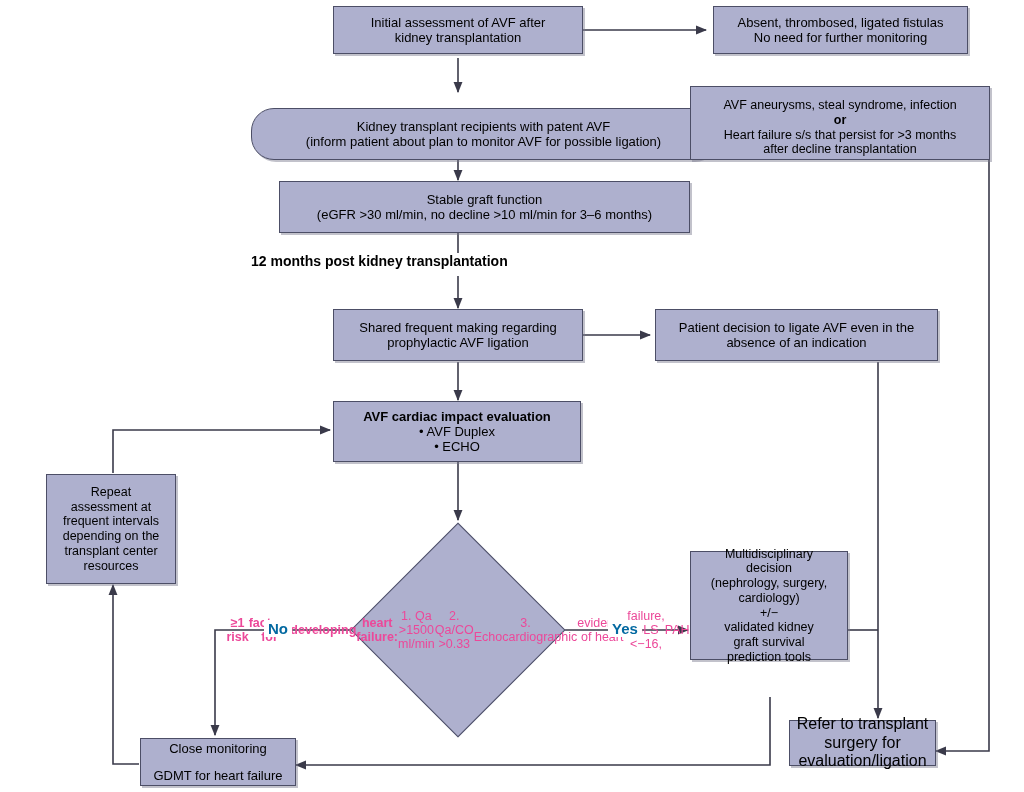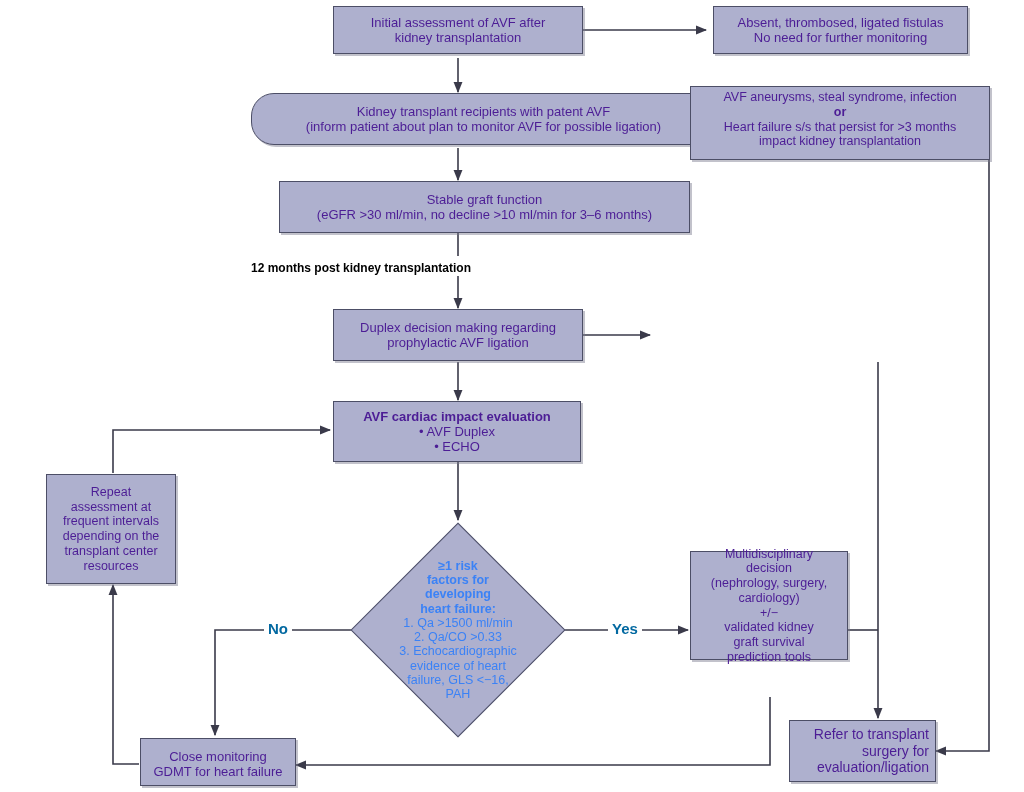--- a/index.html
+++ b/index.html
@@ -4,48 +4,48 @@
 <title>AVF Management Flowchart</title>
 <style>
   html,body{margin:0;padding:0;background:#ffffff;}
   body{font-family:"Liberation Sans",sans-serif;}
   #canvas{position:relative;width:1024px;height:792px;background:#ffffff;overflow:hidden;}
   .node{
     position:absolute;
     box-sizing:border-box;
     background:#aeb0ce;
     border:1px solid #4c4e66;
-    color:#4c1d95;
+    color:#000000;
     display:flex;
     flex-direction:column;
     align-items:center;
     justify-content:center;
     text-align:center;
     line-height:1.18;
     box-shadow:2px 2px 0 rgba(120,120,140,.45);
-    padding:10px 6px;
+    padding:2px 6px;
   }
   .node .ln{display:block;white-space:nowrap;}
   .bold{font-weight:bold;}
   .diamond{
     position:absolute;
     background:#aeb0ce;
     border:1px solid #4c4e66;
     transform:rotate(45deg);
     box-sizing:border-box;
   }
   .diamond-text{
     position:absolute;
     display:flex;
-    flex-direction:column;
+    flex-direction:row;
     align-items:center;
     justify-content:center;
     text-align:center;
     line-height:1.14;
-    color:#3b82f6;
+    color:#ec4899;
     pointer-events:none;
   }
   .label{
     position:absolute;
     font-weight:bold;
     color:#0369a1;
     background:#ffffff;
     padding:0 4px;
     white-space:nowrap;
   }
@@ -110,44 +110,48 @@
   <div class="node" style="left:333px;top:6px;width:250px;height:48px;font-size:13px;">
     <span class="ln">Initial assessment of AVF after</span>
     <span class="ln">kidney transplantation</span>
   </div>
 
   <div class="node" style="left:713px;top:6px;width:255px;height:48px;font-size:13px;">
     <span class="ln">Absent, thrombosed, ligated fistulas</span>
     <span class="ln">No need for further monitoring</span>
   </div>
 
-  <div class="node" style="left:251px;top:93px;width:465px;height:52px;font-size:13px;border-radius:23px;">
+  <div class="node" style="left:251px;top:108px;width:465px;height:52px;font-size:13px;border-radius:23px;">
     <span class="ln">Kidney transplant recipients with patent AVF</span>
     <span class="ln">(inform patient about plan to monitor AVF for possible ligation)</span>
   </div>
 
   <div class="node" style="left:690px;top:86px;width:300px;height:74px;font-size:12.5px;justify-content:flex-end;">
     <span class="ln">AVF aneurysms, steal syndrome, infection</span>
     <span class="ln bold">or</span>
     <span class="ln">Heart failure s/s that persist for &gt;3 months</span>
-    <span class="ln">impact kidney transplantation</span>
+    <span class="ln">after decline transplantation</span>
   </div>
 
   <div class="node" style="left:251px;top:181px;width:411px;height:52px;font-size:13px;margin-left:28px;">
     <span class="ln">Stable graft function</span>
     <span class="ln">(eGFR &gt;30 ml/min, no decline &gt;10 ml/min for 3–6 months)</span>
   </div>
 
-  <div class="plain-label" style="left:246px;top:261px;font-size:12px;">12 months post kidney transplantation</div>
+  <div class="plain-label" style="left:246px;top:253px;font-size:14px;">12 months post kidney transplantation</div>
 
   <div class="node" style="left:333px;top:309px;width:250px;height:52px;font-size:13px;">
-    <span class="ln">Duplex decision making regarding</span>
+    <span class="ln">Shared frequent making regarding</span>
     <span class="ln">prophylactic AVF ligation</span>
   </div>
 
+  <div class="node" style="left:655px;top:309px;width:283px;height:52px;font-size:13px;">
+    <span class="ln">Patient decision to ligate AVF even in the</span>
+    <span class="ln">absence of an indication</span>
+  </div>
 
   <div class="node" style="left:333px;top:401px;width:248px;height:61px;font-size:13px;">
     <span class="ln bold">AVF cardiac impact evaluation</span>
     <span class="ln">• AVF Duplex</span>
     <span class="ln">• ECHO</span>
   </div>
 
   <div class="node" style="left:46px;top:474px;width:130px;height:110px;font-size:12.5px;">
     <span class="ln">Repeat</span>
     <span class="ln">assessment at</span>
@@ -183,19 +187,19 @@
     <span class="ln">validated kidney</span>
     <span class="ln">graft survival</span>
     <span class="ln">prediction tools</span>
   </div>
 
   <div class="node" style="left:140px;top:738px;width:156px;height:48px;font-size:13px;justify-content:space-between;">
     <span class="ln">Close monitoring</span>
     <span class="ln">GDMT for heart failure</span>
   </div>
 
-  <div class="node" style="left:789px;top:720px;width:147px;height:62px;font-size:14px;align-items:flex-end;">
+  <div class="node" style="left:789px;top:720px;width:147px;height:46px;font-size:16px;">
     <span class="ln">Refer to transplant</span>
     <span class="ln">surgery for</span>
     <span class="ln">evaluation/ligation</span>
   </div>
 
 </div>
 
 </body></html>

